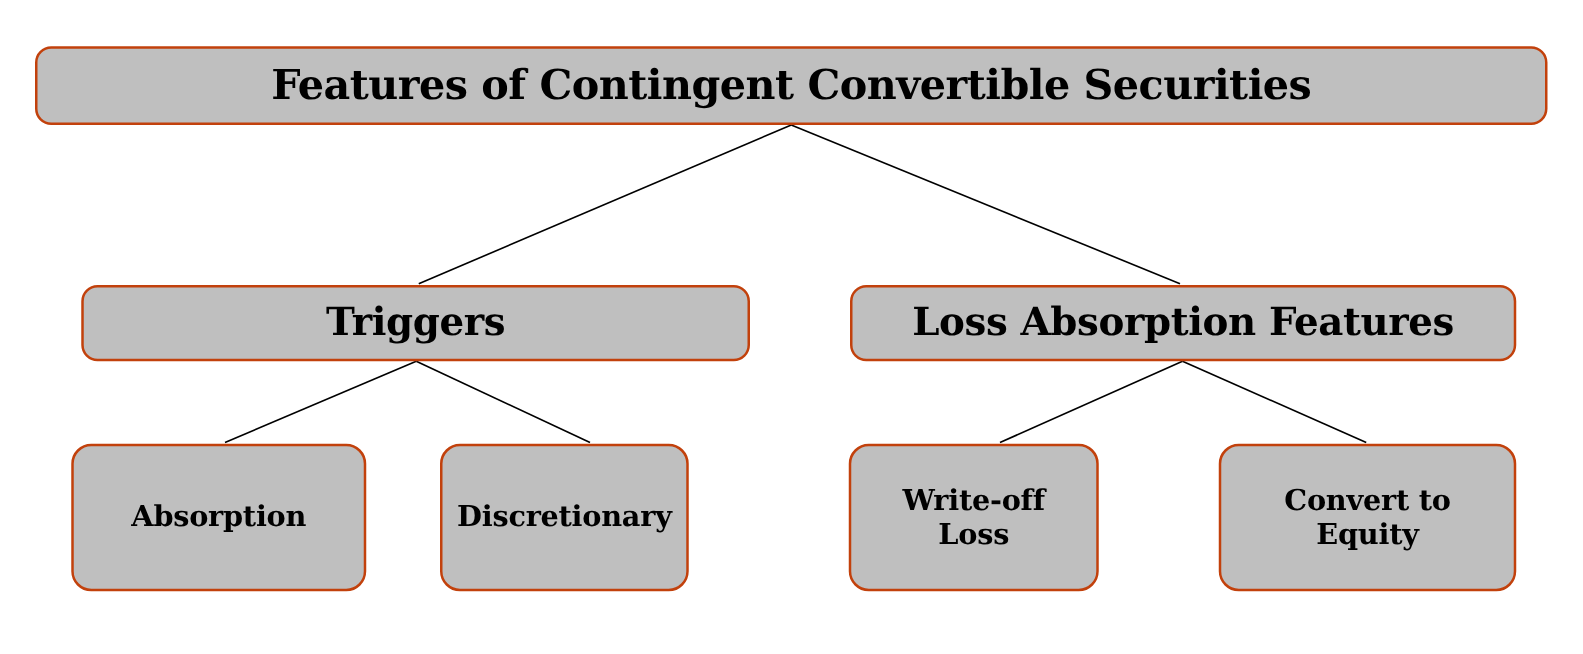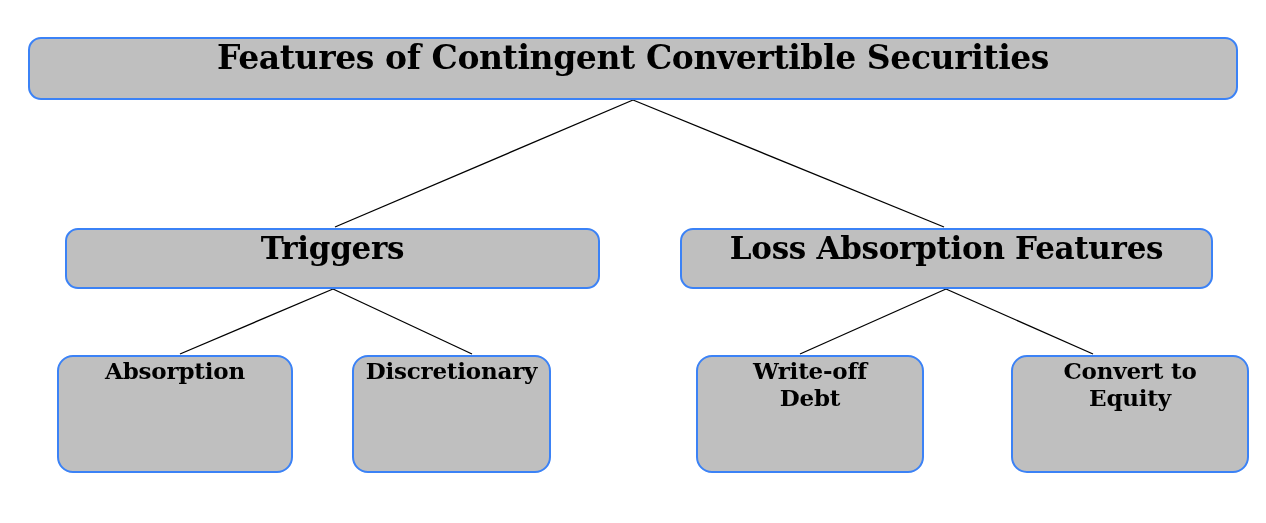--- a/index.html
+++ b/index.html
@@ -20,23 +20,24 @@
     left: 0;
     top: 0;
     width: 1266px;
     height: 523px;
     pointer-events: none;
   }
   .node {
     position: absolute;
     box-sizing: border-box;
     background: #bfbfbf;
-    border: 2px solid #3b82f6;
+    border: 2px solid #c2410c;
     border-radius: 14px;
     display: flex;
+    align-items: center;
     justify-content: center;
     text-align: center;
     color: #000000;
     font-weight: bold;
     font-family: "DejaVu Serif", "Liberation Serif", serif;
     line-height: 1.18;
     letter-spacing: -0.2px;
   }
   .node-root {
     left: 28px;
@@ -60,22 +61,22 @@
   .node-loss { left: 680px; width: 533px; }
   .node-l3 {
     top: 355px;
     height: 118px;
     border-radius: 16px;
     border-width: 2.5px;
     font-size: 23px;
   }
   .node-mechanical { left: 57px; width: 236px; }
   .node-discretionary { left: 352px; width: 199px; }
-  .node-writeoff { left: 679px; width: 228px; margin-left: 17px; }
-  .node-convert { left: 975px; width: 238px; margin-left: 36px; }
+  .node-writeoff { left: 679px; width: 200px; }
+  .node-convert { left: 975px; width: 238px; }
   .node-label { display: block; }
   .node-label .ln { display: block; }
 </style>
 </head>
 <body>
 
 <div id="canvas">
 
   <svg class="connector-layer" viewBox="0 0 1266 523" width="1266" height="523" xmlns="http://www.w3.org/2000/svg">
     <g stroke="#000000" stroke-width="1.3" fill="none" shape-rendering="geometricPrecision">
@@ -108,21 +109,21 @@
 
   <div class="node node-l3 node-discretionary">
     <span class="node-label">
       <span class="ln">Discretionary</span>
     </span>
   </div>
 
   <div class="node node-l3 node-writeoff">
     <span class="node-label">
       <span class="ln">Write-off</span>
-      <span class="ln">Debt</span>
+      <span class="ln">Loss</span>
     </span>
   </div>
 
   <div class="node node-l3 node-convert">
     <span class="node-label">
       <span class="ln">Convert to</span>
       <span class="ln">Equity</span>
     </span>
   </div>
 

